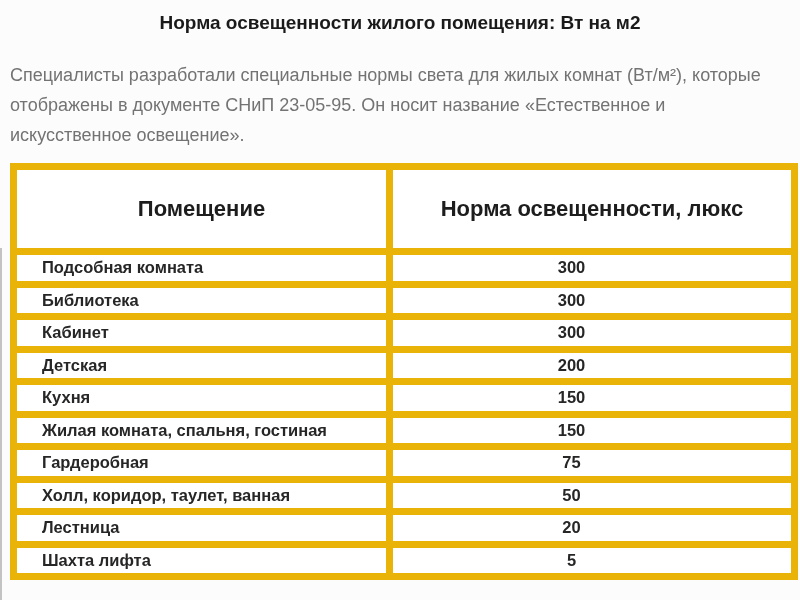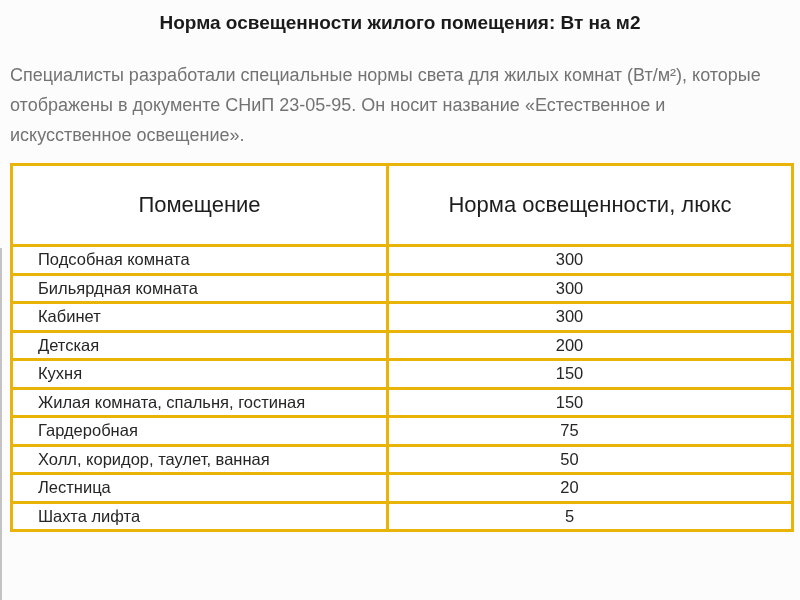--- a/index.html
+++ b/index.html
@@ -33,22 +33,22 @@
   }
   table.norms {
     border-collapse: collapse;
     table-layout: fixed;
     margin: 13px 0 0 10px;
     width: 781px;
     background: #ffffff;
   }
   table.norms th,
   table.norms td {
-    border: 3px solid #eab308;
-    font-weight: 400;
+    border: 7px solid #eab308;
+    font-weight: 700;
   }
   table.norms col.room-col  { width: 376px; }
   table.norms col.value-col { width: 405px; }
   table.norms thead th {
     height: 76px;
     font-size: 22px;
     text-align: center;
     vertical-align: middle;
     color: #1d1d1d;
     border-bottom-width: 3px;
@@ -96,25 +96,25 @@
         <th>Помещение</th>
         <th>Норма освещенности, люкс</th>
       </tr>
     </thead>
     <tbody>
   <tr>
     <td class="room-cell">Подсобная комната</td>
     <td class="lux-cell">300</td>
   </tr>
 
-
   <tr>
-    <td class="room-cell">Бильярдная комната</td>
+    <td class="room-cell">Библиотека</td>
     <td class="lux-cell">300</td>
   </tr>
+
 
   <tr>
     <td class="room-cell">Кабинет</td>
     <td class="lux-cell">300</td>
   </tr>
 
   <tr>
     <td class="room-cell">Детская</td>
     <td class="lux-cell">200</td>
   </tr>

